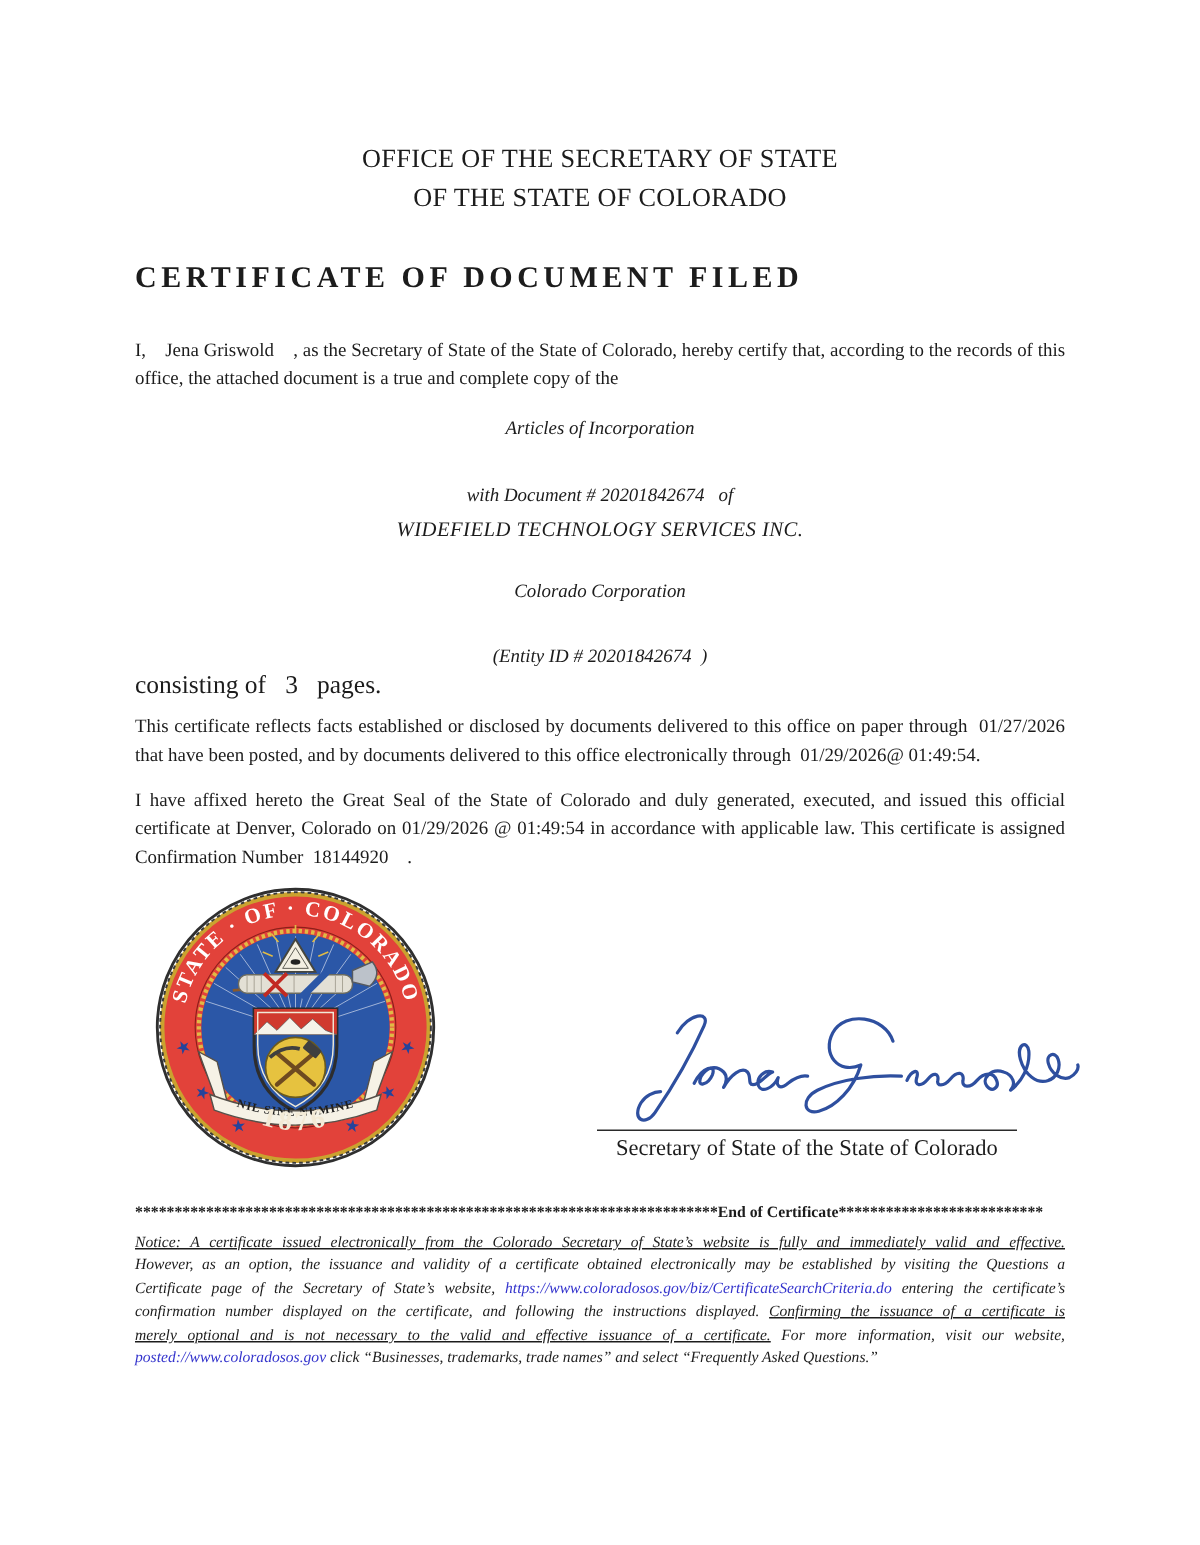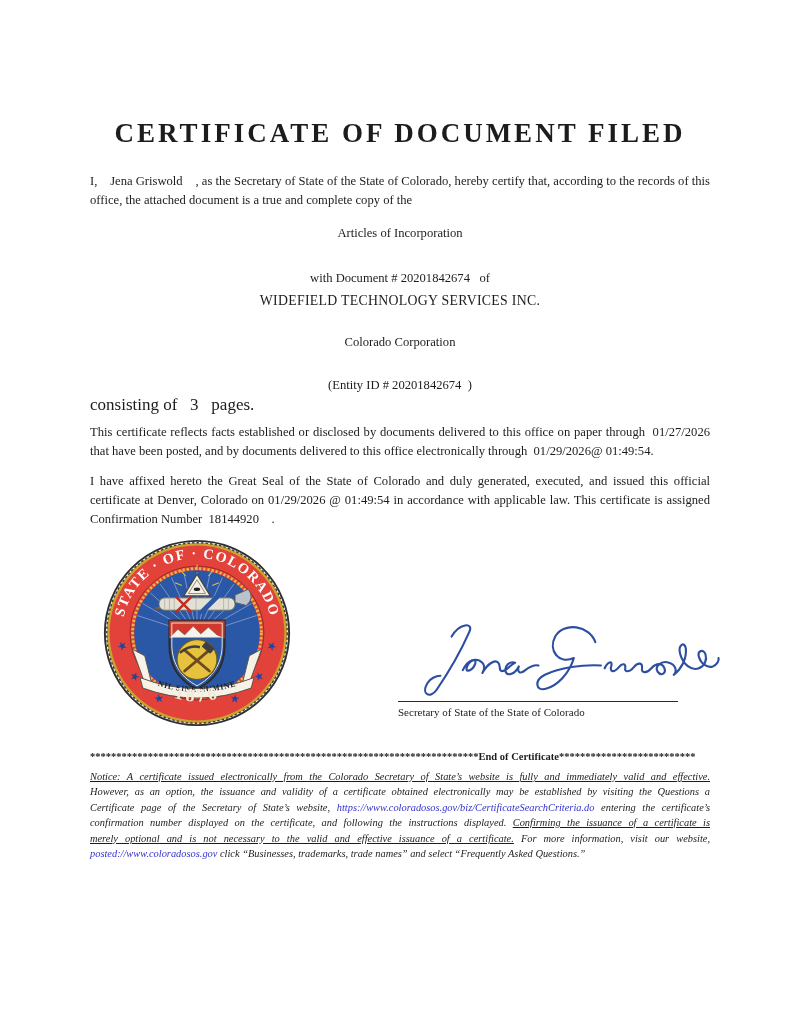--- a/index.html
+++ b/index.html
@@ -3,51 +3,55 @@
 <meta charset="utf-8">
 <style>
   html,body{margin:0;padding:0;background:#ffffff;}
   .page{
     width:800px;height:1030px;box-sizing:border-box;
     padding:92px 90px 0 90px;
     font-family:"Liberation Serif","DejaVu Serif",serif;
     color:#1c1c1c;position:relative;overflow:hidden;background:#ffffff;
   }
   .header{ text-align:center; font-size:17.5px; line-height:26px; letter-spacing:0.2px;}
-  .doc-title{ text-align:center; font-size:27px; font-weight:bold; letter-spacing:3px; margin-top:26px; line-height:30px;}
+  .doc-title{ font-size:20px; font-weight:bold; letter-spacing:3px; margin-top:26px; line-height:30px;}
   .para{ font-size:12.6px; line-height:19px; text-align:justify;}
   .intro{ margin-top:24px;}
-  .centerline{ text-align:center; font-size:12.6px; line-height:19px;}
+  .centerline{ text-align:center; font-size:12.6px; line-height:19px;font-style:italic;}
   .articles{ margin-top:14px;}
   .docline{ margin-top:26px;}
   .entity-name{ margin-top:2px; font-size:13.8px; letter-spacing:0.3px; line-height:21px;}
   .corp-type{ margin-top:22px;}
   .entity-id{ margin-top:24px;}
   .pages-line{ margin-top:0; font-size:17px; line-height:19px;}
   .p2{ margin-top:9px;}
   .p3{ margin-top:11px;}
   .sig-row{ display:flex; align-items:flex-start; margin-top:9px;}
   .seal-wrap{ width:190px; height:190px; margin-left:12px; flex:none;}
   .seal{ width:190px; height:190px; display:block;}
   .sig-col{ margin-left:auto; width:312px; margin-right:0; position:relative; padding-top:163px;}
   .signature-svg{ position:absolute; top:78px; left:18px; width:312px; height:84px;}
   .sig-rule{ border-top:1.5px solid #2a2a2a; width:280px;}
-  .sig-caption{ width:280px; font-size:11px; margin-top:4px;}
+  .sig-caption{ width:280px; text-align:center; font-size:15px; margin-top:4px;}
   .divider{ margin-top:22px; font-weight:bold; font-size:10.5px; white-space:nowrap; overflow:hidden; line-height:14px;}
   .notice{ margin-top:5px; font-style:italic; font-size:10.4px; line-height:15.4px;}
   .notice-line{ text-align:justify; text-align-last:justify;}
   .notice-line.last{ text-align:left; text-align-last:left;}
   .u{ text-decoration:underline; text-decoration-thickness:0.8px;}
   .link{ color:#3333cc;}
 </style>
 </head>
 <body>
 
 <div class="page">
 
+  <div class="header">
+    <div>OFFICE OF THE SECRETARY OF STATE</div>
+    <div>OF THE STATE OF COLORADO</div>
+  </div>
 
   <div class="doc-title">CERTIFICATE OF DOCUMENT FILED</div>
 
   <div class="para intro">I,&nbsp;&nbsp;&nbsp;&nbsp;Jena Griswold&nbsp;&nbsp;&nbsp;&nbsp;, as the Secretary of State of the State of Colorado, hereby certify that, according to the records of this office, the attached document is a true and complete copy of the</div>
 
   <div class="centerline articles">Articles of Incorporation</div>
 
   <div class="centerline docline">with Document # 20201842674&nbsp;&nbsp;&nbsp;of</div>
 
   <div class="centerline entity-name">WIDEFIELD TECHNOLOGY SERVICES INC.</div>

